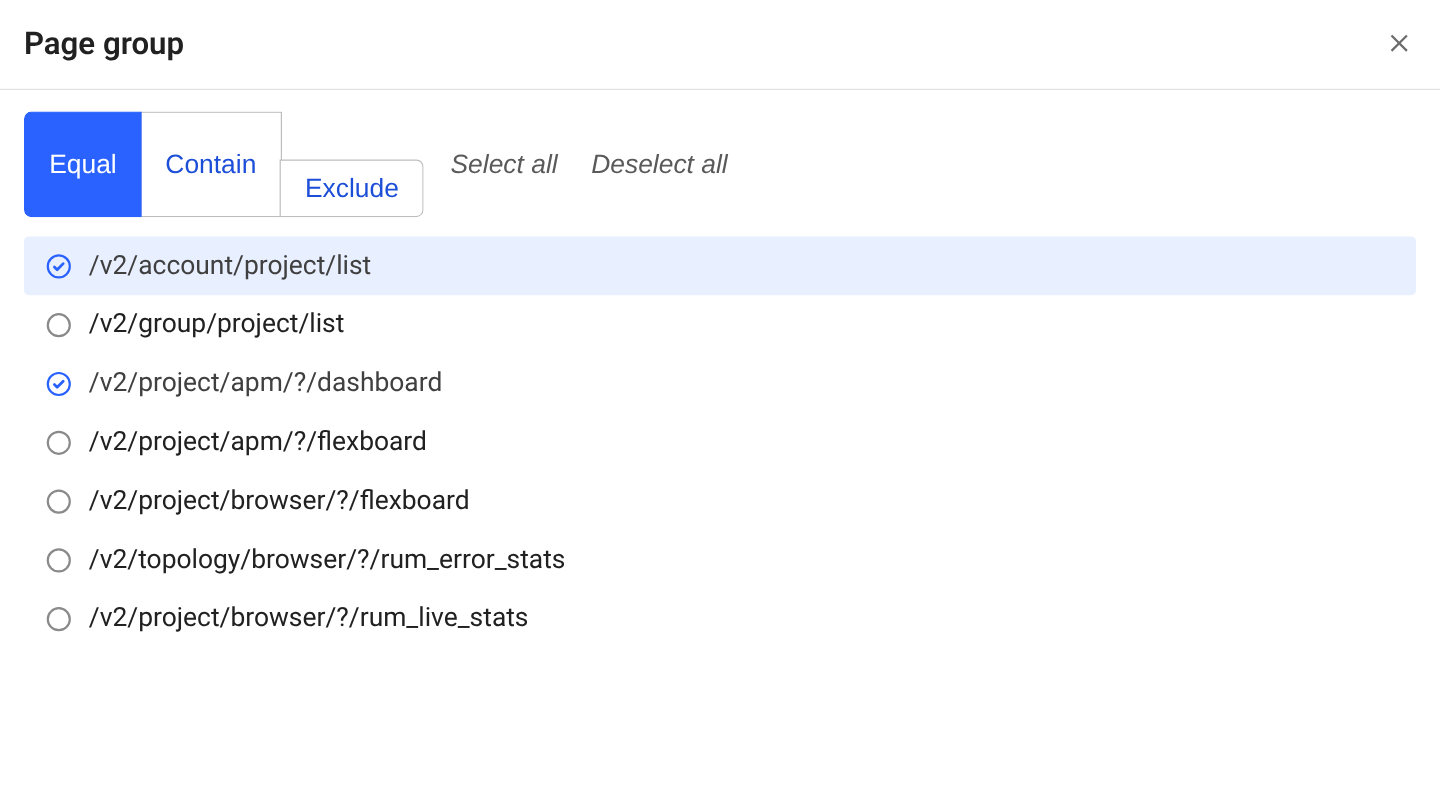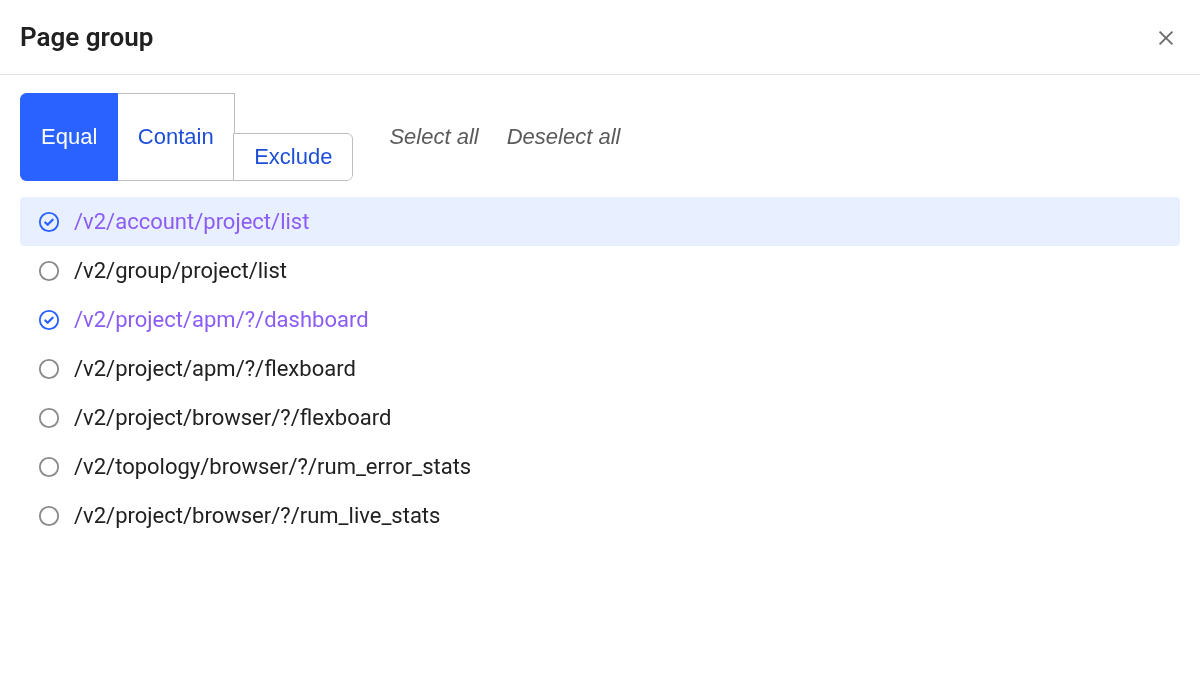--- a/index.html
+++ b/index.html
@@ -11,21 +11,21 @@
       font-family: -apple-system, BlinkMacSystemFont, "Segoe UI", Roboto, Helvetica, Arial, sans-serif;
       background: #fff;
       color: #212121;
       width: 1200px;
       height: 676px;
       overflow: hidden;
     }
     .header {
       display: flex;
       justify-content: space-between;
-      align-items: flex-end;
+      align-items: flex-start;
       padding: 22px 20px 22px 20px;
       border-bottom: 1px solid #e0e0e0;
     }
     .title {
       font-size: 26px;
       font-weight: 600;
       color: #212121;
     }
     .close-icon {
       width: 28px;
@@ -38,21 +38,21 @@
     .close-icon svg {
       width: 22px;
       height: 22px;
       stroke: #6b6b6b;
       stroke-width: 2;
     }
     .toolbar {
       display: flex;
       align-items: center;
       padding: 18px 20px 16px 20px;
-      gap: 36px;
+      gap: 22px;
     }
     .seg-control {
       display: flex;
       border-radius: 6px;
       overflow: hidden;
     }
     .seg-btn {
       padding: 10px 20px;
       font-size: 22px;
       border: 1.5px solid #bdbdbd;
@@ -99,21 +99,21 @@
       padding: 12px 18px;
       border-radius: 4px;
       cursor: pointer;
       font-size: 22px;
       color: #212121;
     }
     .list-item.highlight {
       background: #e8efff;
     }
     .list-item.selected {
-      color: #8b5cf6;
+      color: #404040;
     }
     .check-circle {
       width: 22px;
       height: 22px;
       flex-shrink: 0;
     }
     .check-circle svg {
       width: 22px;
       height: 22px;
       display: block;

